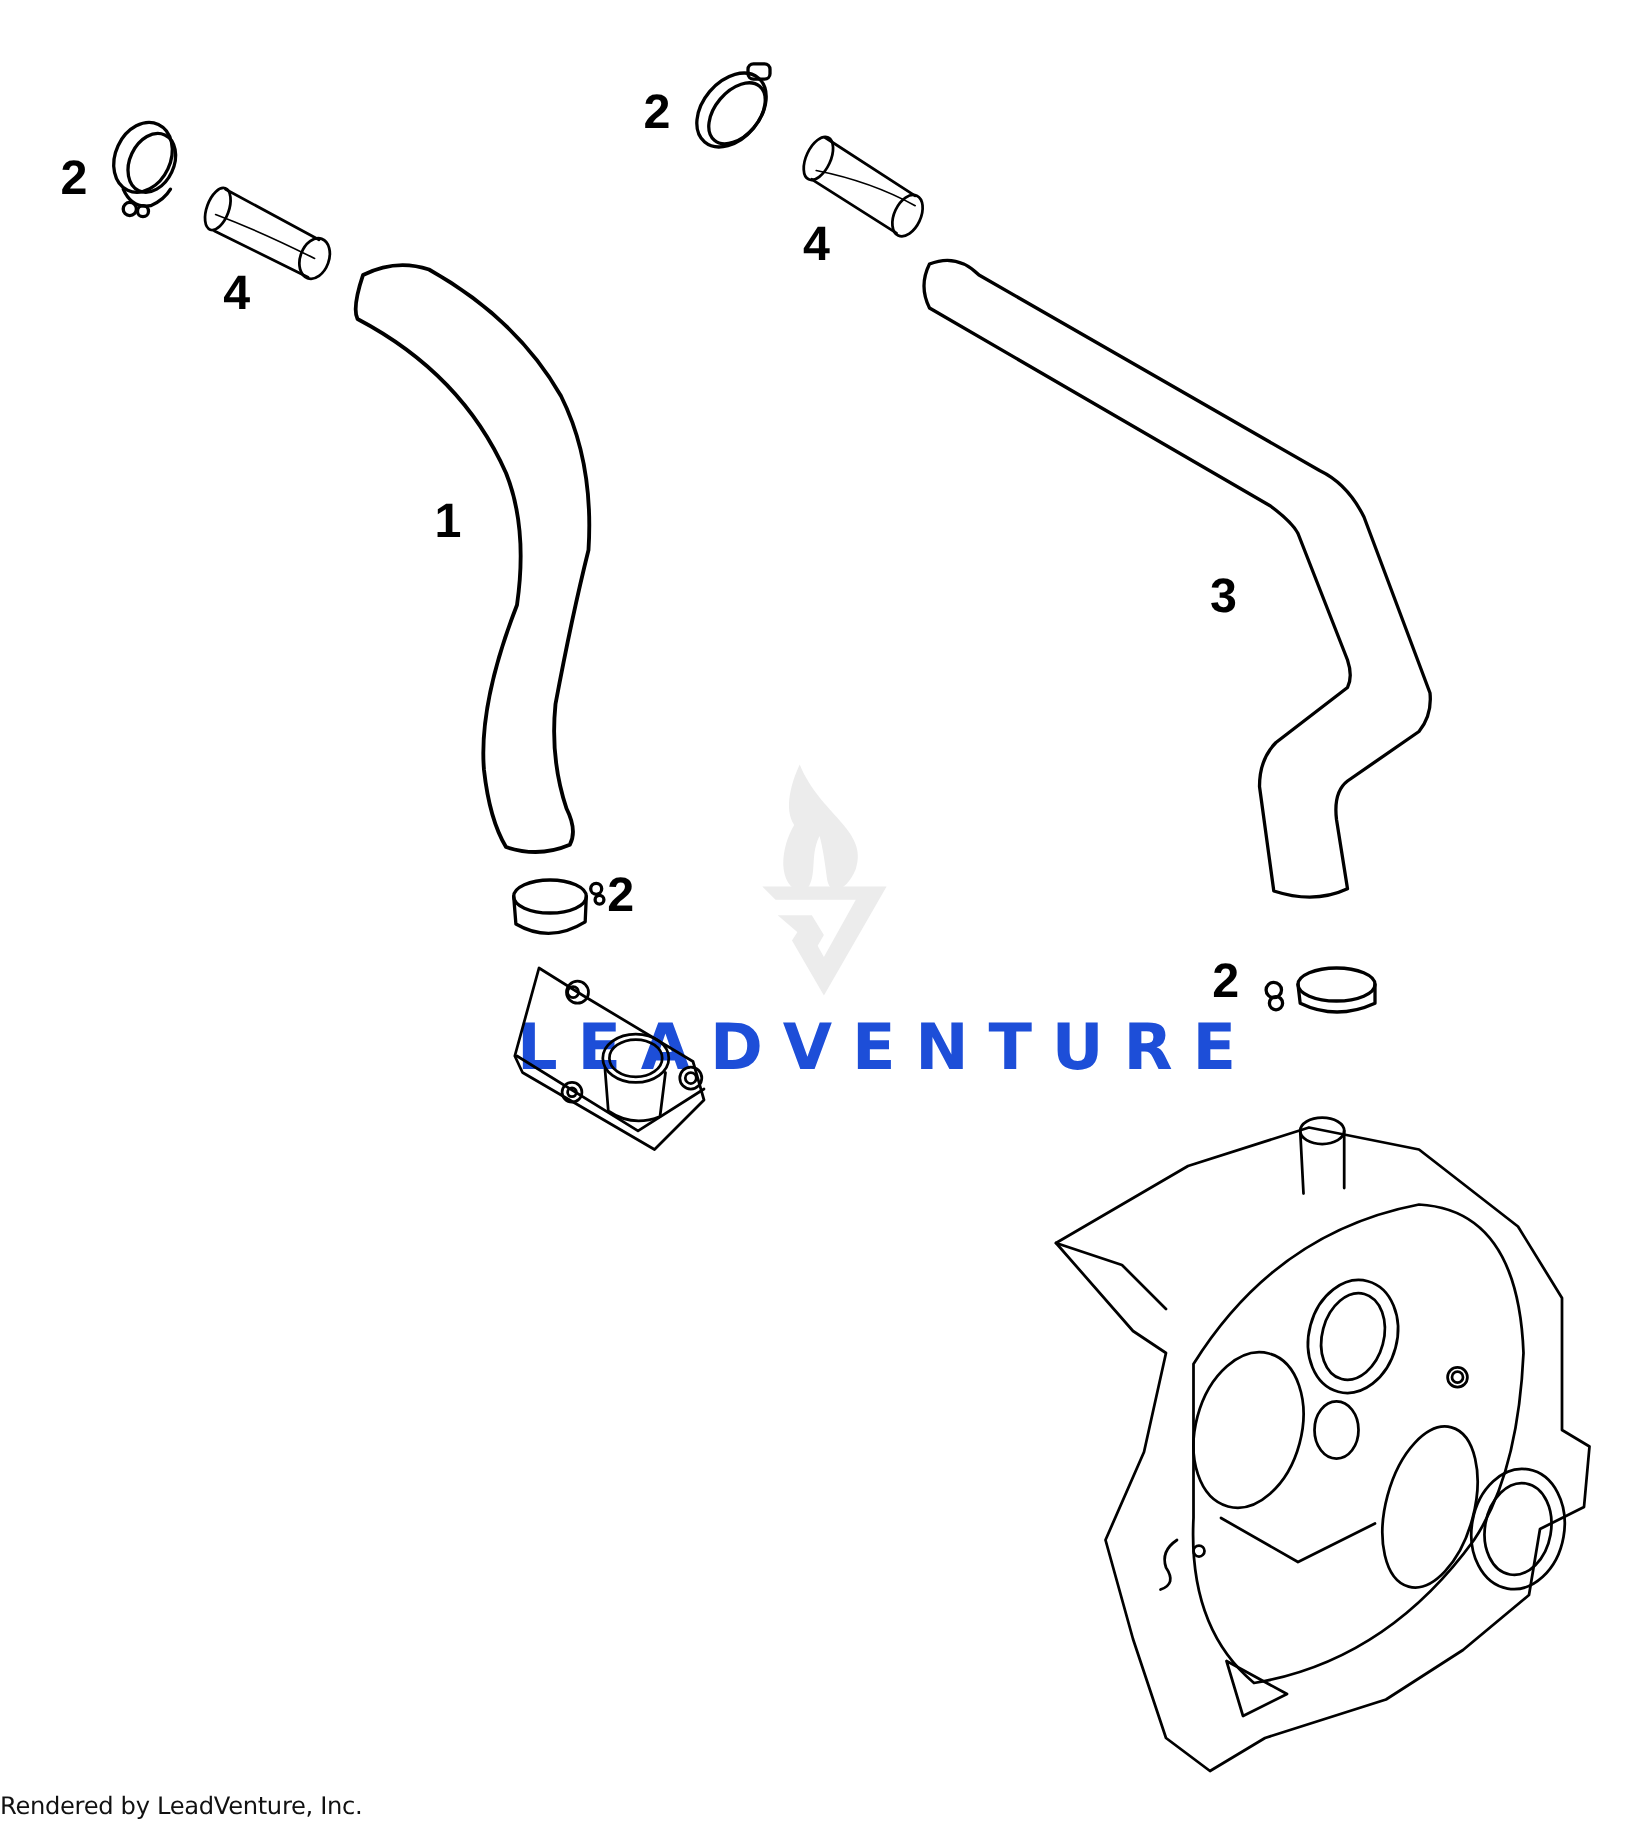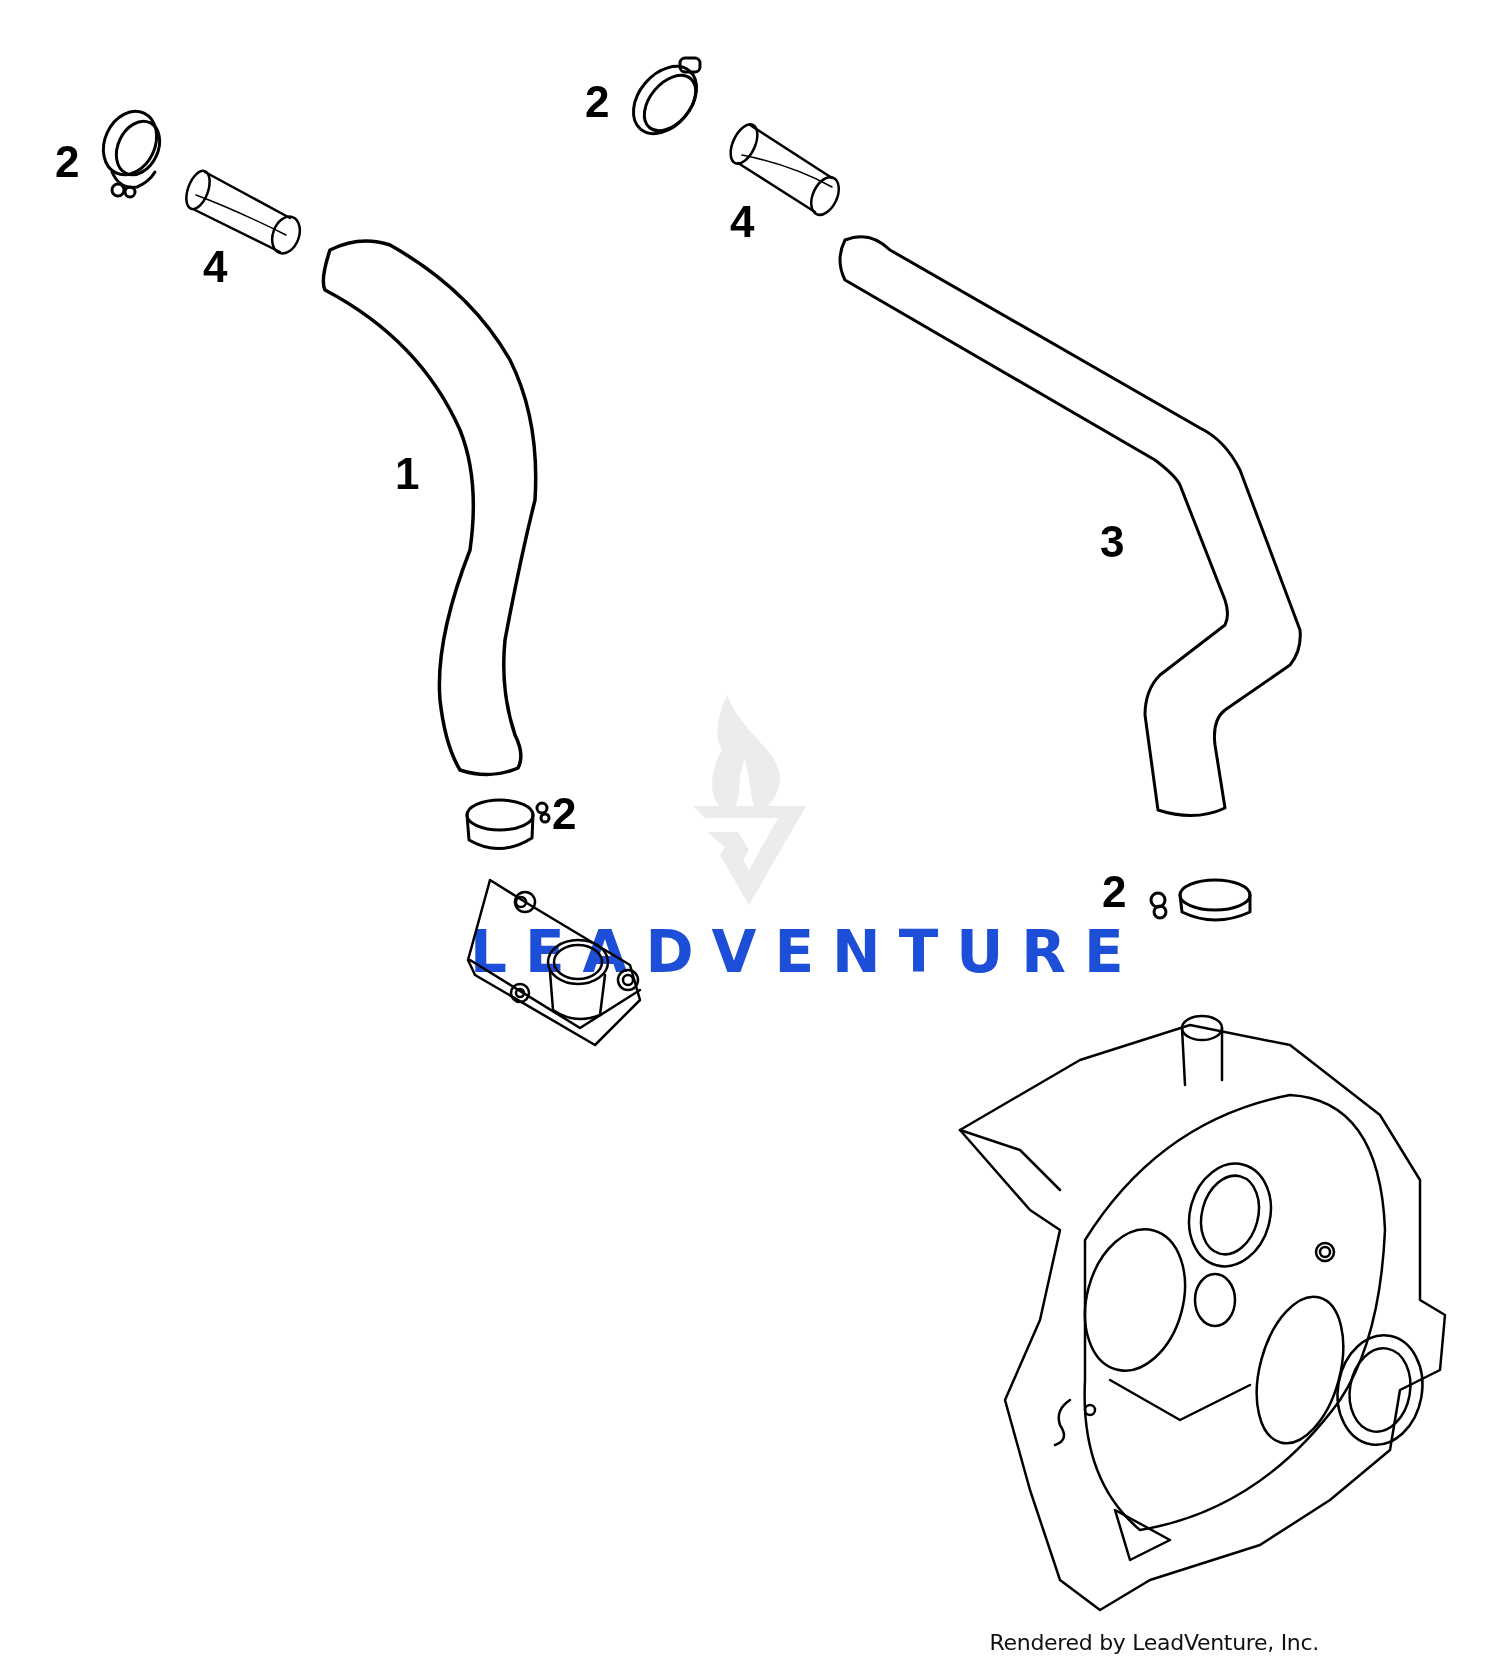--- a/index.html
+++ b/index.html
@@ -1,19 +1,19 @@
 <!DOCTYPE html>
 <html><head>
   <meta charset="utf-8">
   <style>
     html, body { margin: 0; padding: 0; background: #ffffff; }
     body { width: 1500px; height: 1665px; position: relative; overflow: hidden; font-family: "Liberation Sans", sans-serif; }
     #stage { position: absolute; left: 0; top: 0; width: 1500px; height: 1665px; }
     .callout { position: absolute; font-family: "Liberation Sans", sans-serif; font-weight: bold; font-size: 44px; color: #000; line-height: 1; }
-    .footer { position: absolute; left: 0; width: 1319px; top: 1630px; text-align: right; font-family: "DejaVu Sans", sans-serif; font-size: 22px; color: #111; letter-spacing: -0.3px; }
+    .footer { position: absolute; left: 0; width: 1319px; top: 1630px; text-align: left; font-family: "DejaVu Sans", sans-serif; font-size: 22px; color: #111; letter-spacing: -0.3px; }
     .wm-text { position: absolute; left: 470px; top: 918px; font-family: "DejaVu Sans", sans-serif; font-size: 58px; letter-spacing: 18px; color: #1d4ed8; font-weight: bold; }
     svg .part { fill: none; stroke: #000; stroke-linejoin: round; stroke-linecap: round; }
   </style>
 </head>
 <body>
 
 <div id="stage">
 
   <svg width="1500" height="1665" style="position:absolute;left:0;top:0">
     <g fill="#ececec">

